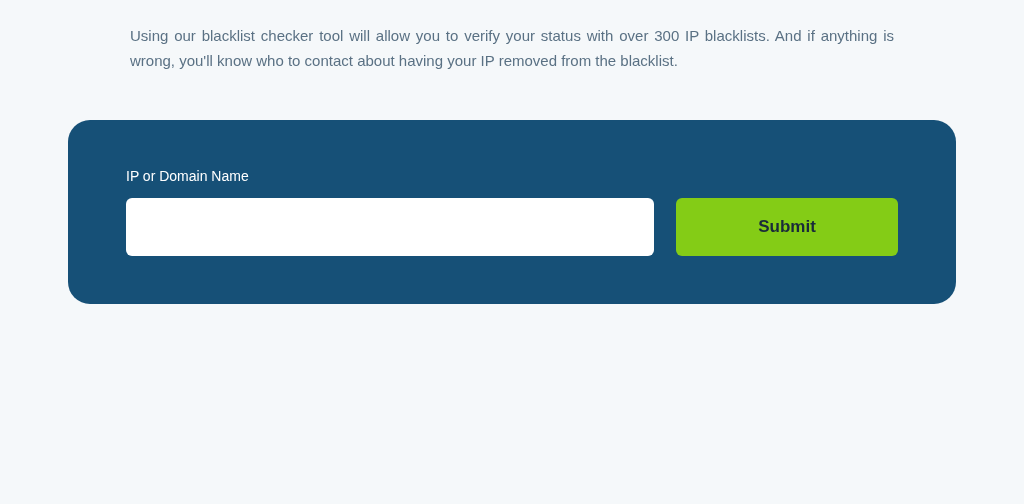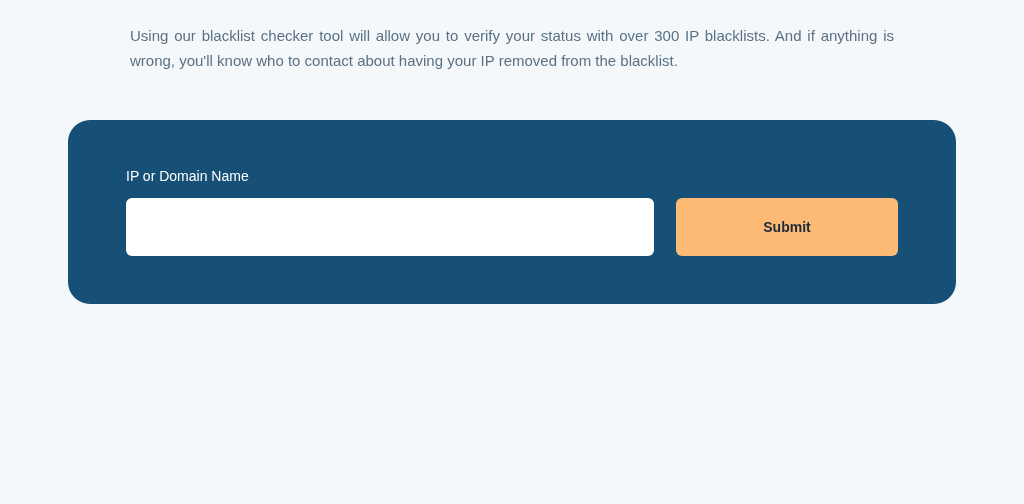--- a/index.html
+++ b/index.html
@@ -51,23 +51,23 @@
       border-radius: 6px;
       padding: 0 14px;
       font-size: 16px;
       background: #ffffff;
     }
     .submit-btn {
       width: 222px;
       height: 58px;
       border: none;
       border-radius: 6px;
-      background: #fdba74;
+      background: #84cc16;
       color: #1a2b3a;
-      font-size: 14px;
+      font-size: 17px;
       font-weight: 700;
       cursor: pointer;
     }
   </style>
 </head>
 <body>
 
 <div class="content">
   <p class="justified">Using our blacklist checker tool will allow you to verify your status with over 300 IP blacklists. And if anything is wrong, you'll know who to contact about having your IP removed from the blacklist.</p>
 </div>

